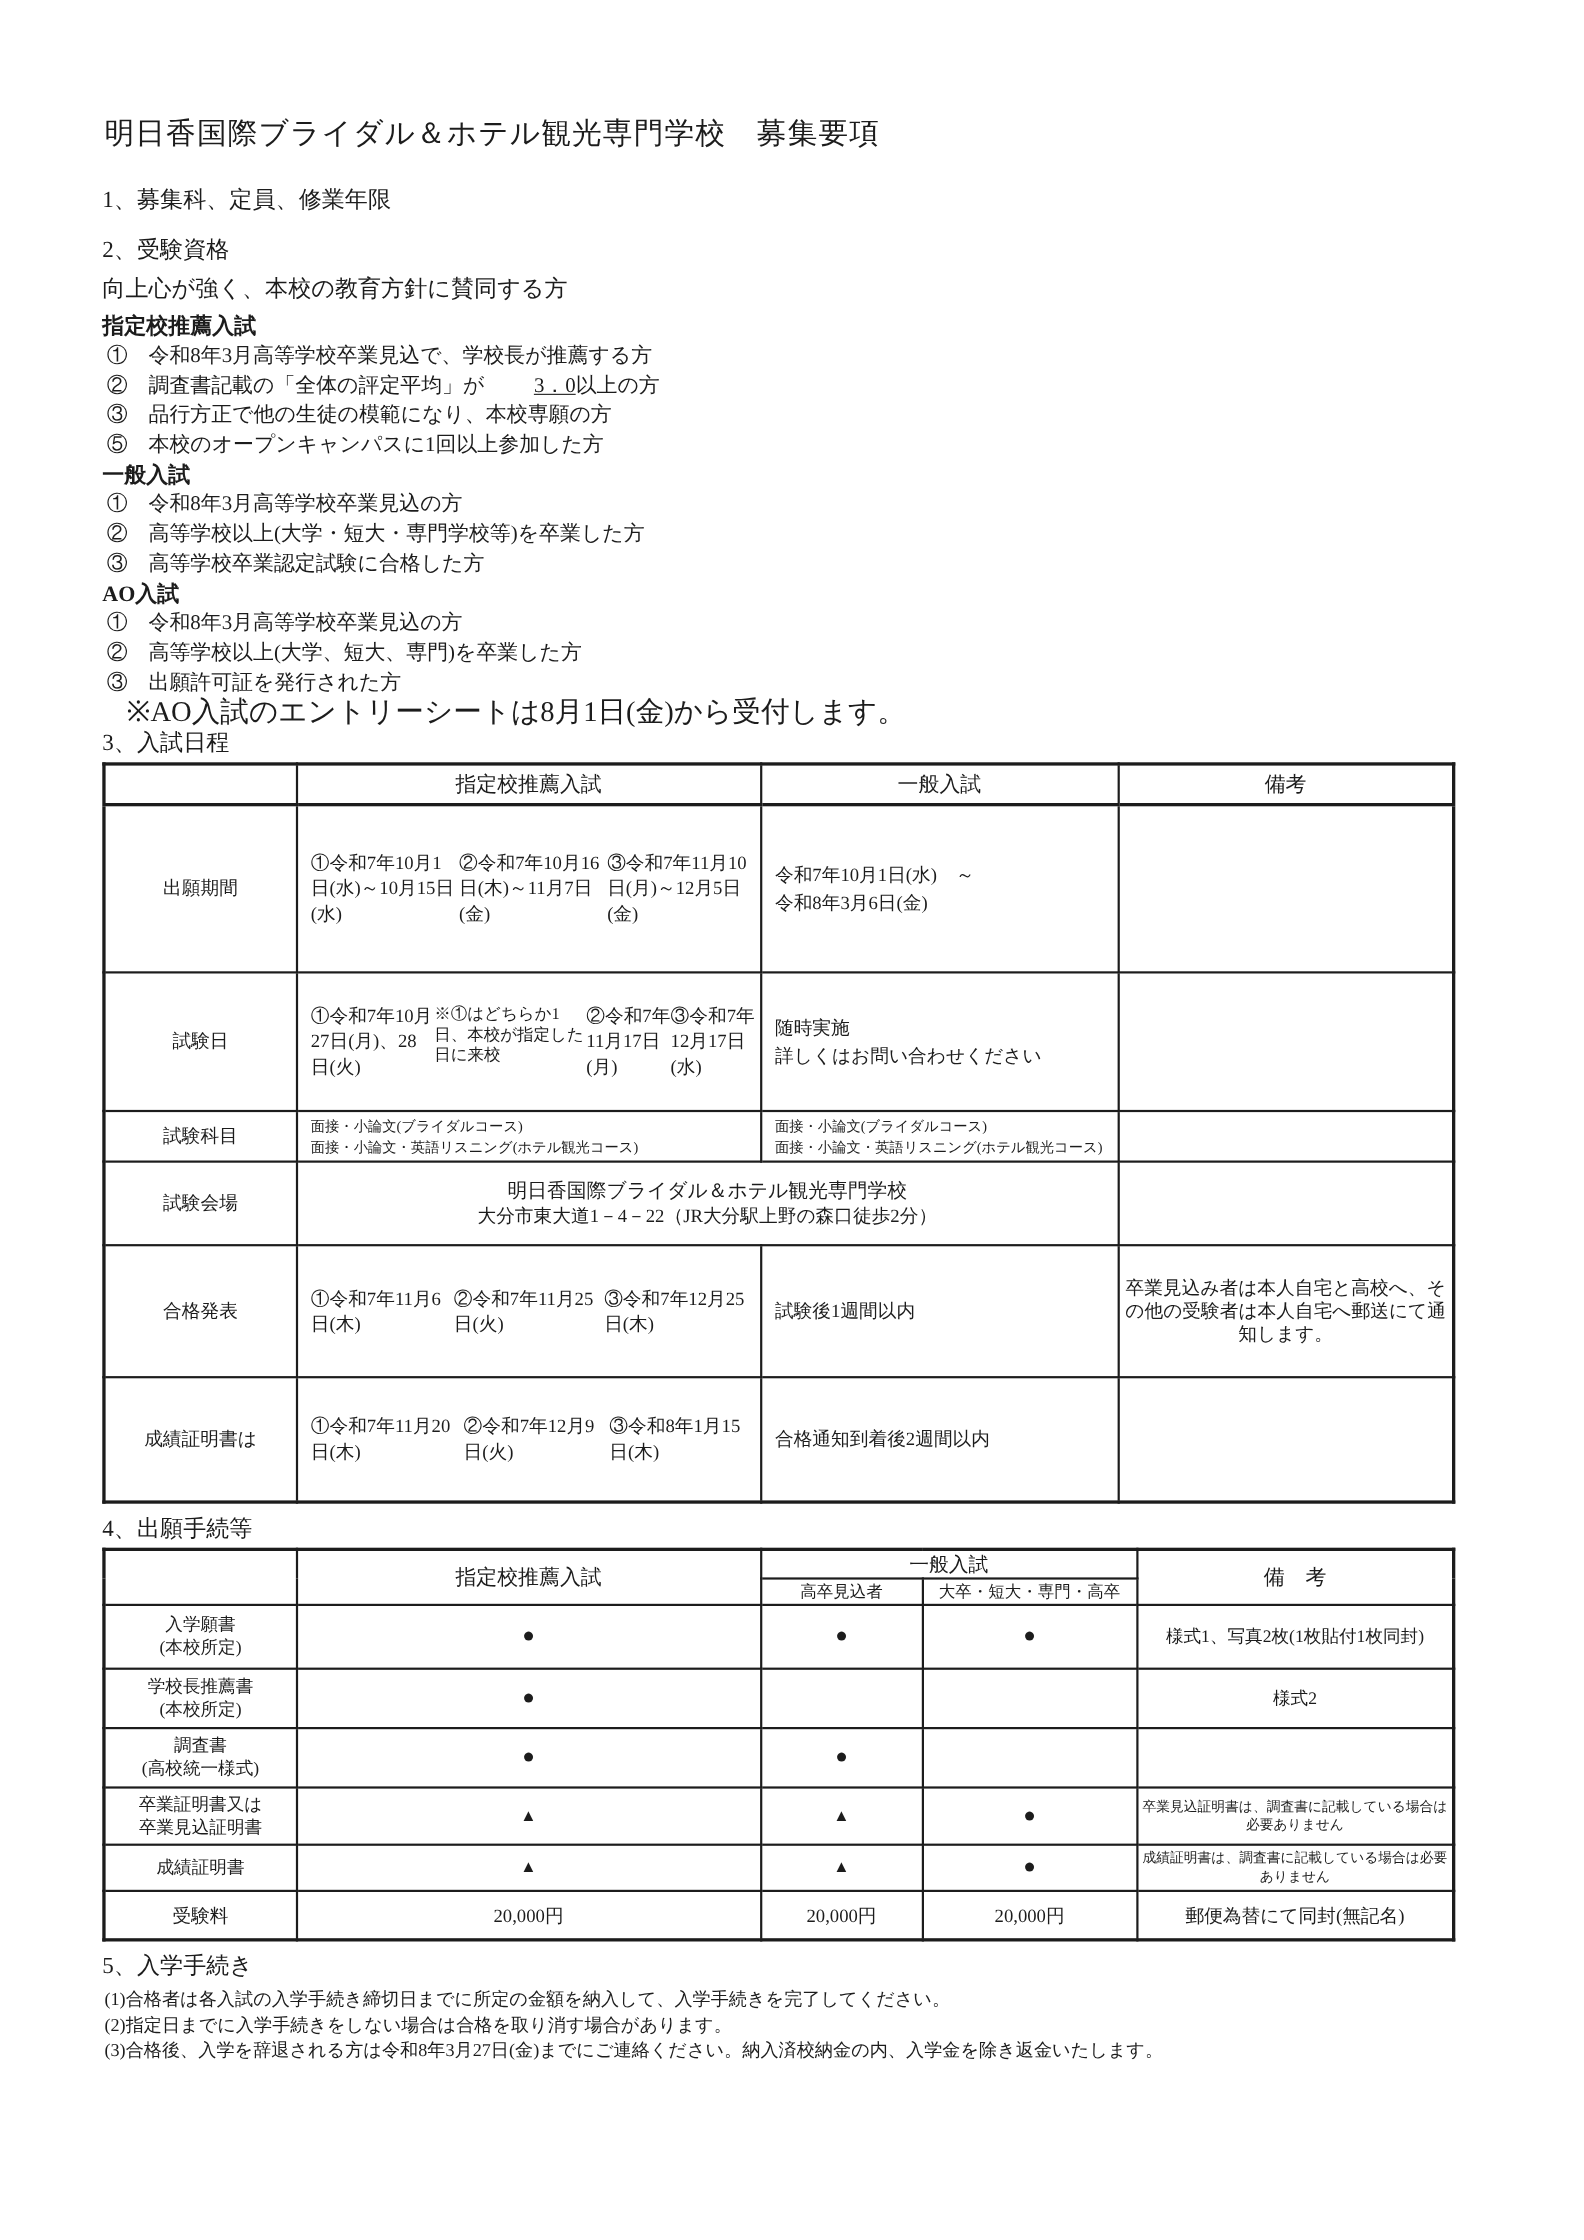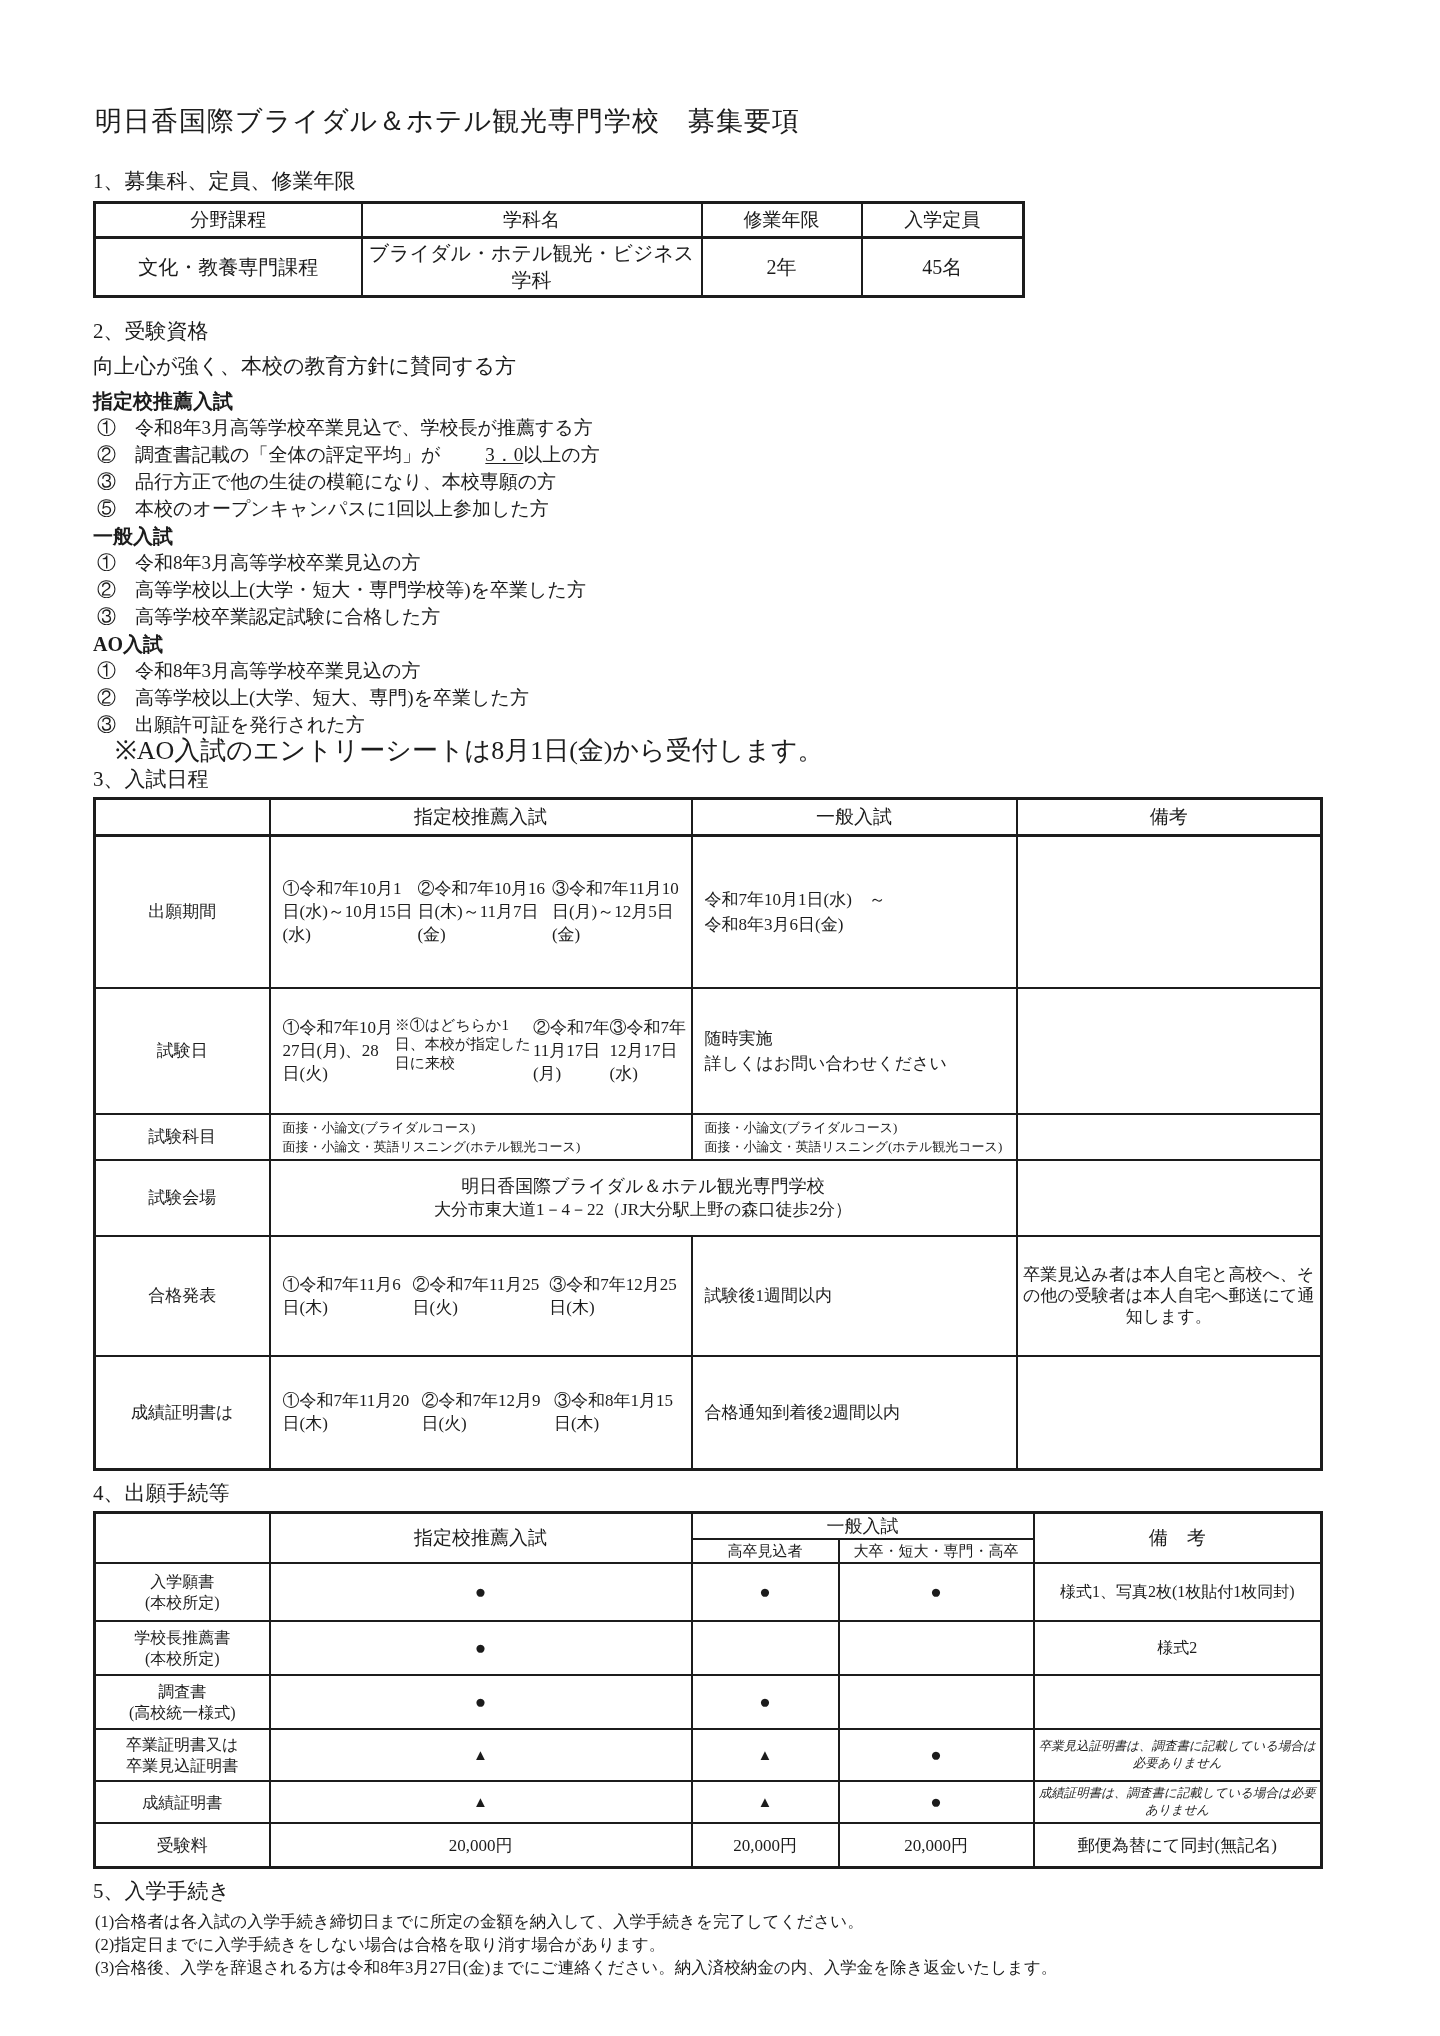--- a/index.html
+++ b/index.html
@@ -45,60 +45,38 @@
   .t4{width:1227px;margin-top:5px;}
   .t4 td{text-align:center;vertical-align:middle;}
   .t4 .h1 td{height:22px;font-size:18px;border-bottom:2px solid #1c1c1c;}
   .t4 .h1 td.span2{font-size:19px;}
   .t4 .h2 td{height:22px;font-size:15px;}
   .t4 td.doc-lbl{font-size:16px;line-height:21px;}
   .mark-dot{font-size:19px;}
   .mark-tri{font-size:15px;}
   .money{font-size:17px;}
   .b-mid{font-size:16px;}
-  .b-small{font-size:12.5px;line-height:17px;text-align:left;padding:2px 3px 2px 5px;font-style:italic;}
+  .b-small{font-size:12.5px;line-height:17px;text-align:left;padding:2px 3px 2px 5px;}
   .b-money{font-size:17px;}
   .fee-lbl{font-size:17px;}
   .rr1 td{height:56px;} .rr2 td{height:52px;} .rr3 td{height:52px;}
   .rr4 td{height:50px;} .rr5 td{height:40px;} .rr6 td{height:42px;}
 
   
   .s5-item{font-size:16.5px;line-height:23px;padding-left:2px;}
   .s5-gap{margin-top:6px;}
 </style>
 </head>
 <body>
 
 <div class="content">
 
   <h1>明日香国際ブライダル＆ホテル観光専門学校　募集要項</h1>
 
   <div class="sh">1、募集科、定員、修業年限</div>
-  <table class="t t1">
-    <colgroup>
-        <col style="width:267px">
-        <col style="width:340px">
-        <col style="width:160px">
-        <col style="width:162px">
-      </colgroup>
-    <tbody>
-        <tr class="hd">
-      <td>分野課程</td>
-      <td>学科名</td>
-      <td>修業年限</td>
-      <td>入学定員</td>
-    </tr>
-    <tr class="dr">
-      <td>文化・教養専門課程</td>
-      <td>ブライダル・ホテル観光・ビジネス学科</td>
-      <td>2年</td>
-      <td>45名</td>
-    </tr>
-  </tbody>
-    </table>
 
   <div class="sh m-top">2、受験資格</div>
   <div class="intro">向上心が強く、本校の教育方針に賛同する方</div>
 
   <div class="group-title">指定校推薦入試</div>
   <div class="req-item">①　令和8年3月高等学校卒業見込で、学校長が推薦する方</div>
   <div class="req-item"><span>②　調査書記載の「全体の評定平均」が</span><span class="ul">3．0</span><span>以上の方</span></div>
   <div class="req-item">③　品行方正で他の生徒の模範になり、本校専願の方</div>
   <div class="req-item">⑤　本校のオープンキャンパスに1回以上参加した方</div>
 

